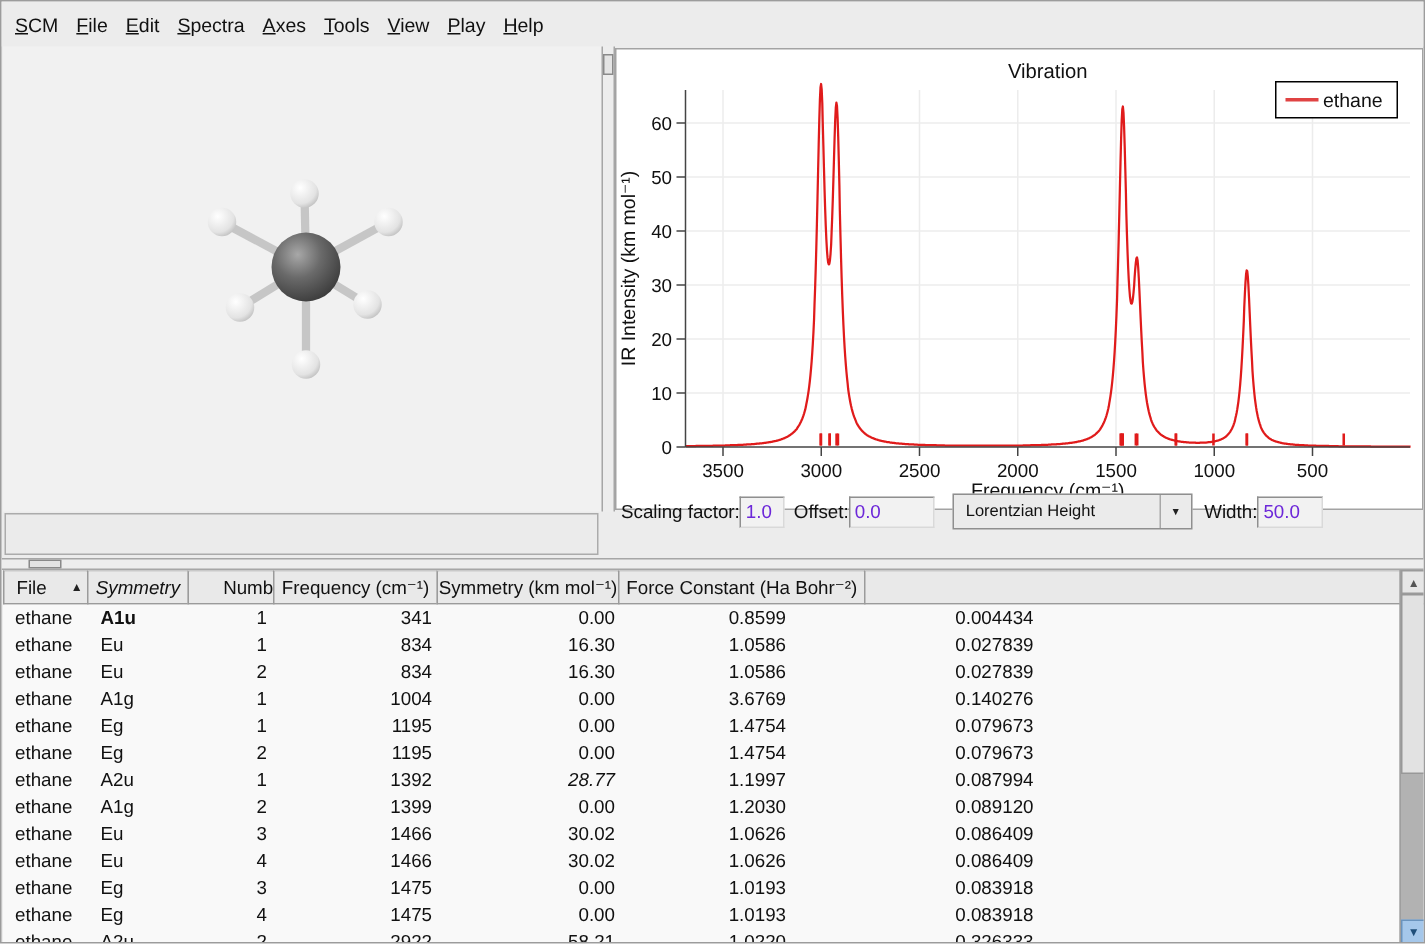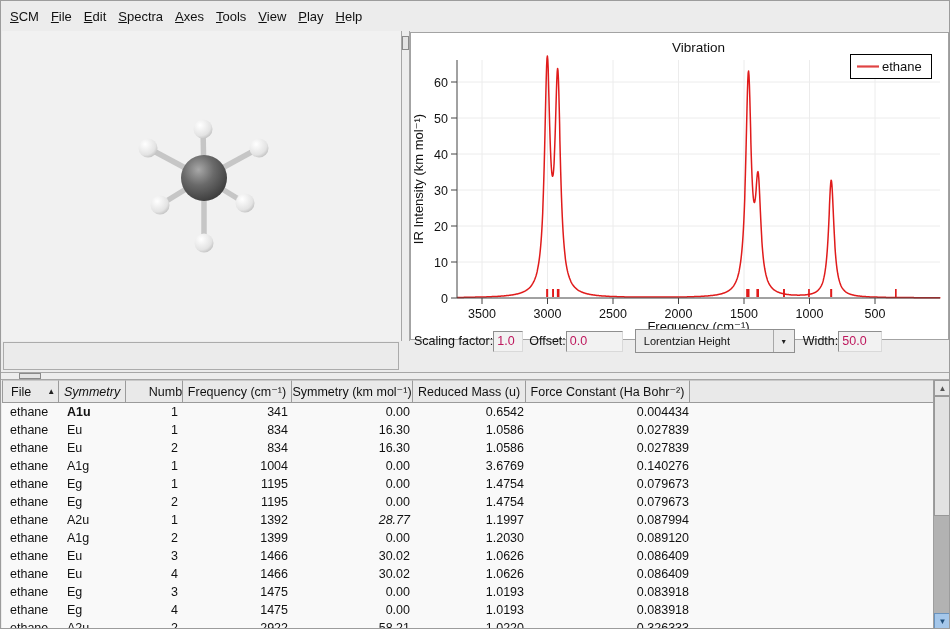--- a/index.html
+++ b/index.html
@@ -26,21 +26,21 @@
     border:1px solid #a3a3a3;}
   .chart-panel svg{display:block;}
   
   .statusbar{position:absolute;left:2px;top:341px;width:396px;height:28px;background:#ebebeb;
     border:1px solid #ababab;font-size:12.5px;line-height:26px;padding-left:7px;white-space:pre;overflow:hidden;}
   
   .controls{position:absolute;left:409px;top:326px;width:539px;height:28px;display:flex;
     align-items:center;font-size:12.5px;padding-left:4px;}
   .ctl-label{white-space:pre;}
   .ctl-input{height:21px;border:1px solid;border-color:#8f8f8f #d9d9d9 #d9d9d9 #8f8f8f;
-    background:#f2f2f2;font:12.5px "Liberation Sans","DejaVu Sans",sans-serif;padding:0 3px;color:#be185d;}
+    background:#f2f2f2;font:12.5px "Liberation Sans","DejaVu Sans",sans-serif;padding:0 3px;color:#6d28d9;}
   .combo{height:24px;width:160px;margin-left:12px;border:1px solid #8f8f8f;background:#ebebeb;
     display:flex;align-items:center;cursor:default;}
   .combo-text{flex:1;padding-left:8px;font-size:11px;}
   .combo-arrow{width:21px;height:100%;border-left:1px solid #a8a8a8;display:flex;
     align-items:center;justify-content:center;font-size:7px;color:#222;}
   
   .hsash{position:absolute;left:0;top:371px;width:950px;height:8px;background:#ededed;
     border-top:1px solid #a6a6a6;border-bottom:1px solid #a6a6a6;}
   .hsash-handle{position:absolute;left:18px;top:0px;width:22px;height:6px;background:#e4e4e4;
     border:1px solid #8a8a8a;}
@@ -216,32 +216,31 @@
     <div class="hsash-handle"></div>
   </div>
 
   <div class="table-area">
     <div class="thead" id="thead">
         <div class="th first" style="width: 57px;">File<span class="sort-icon">▲</span></div>
         <div class="th" style="width: 68px; font-style: italic;">Symmetry</div>
         <div class="th" style="width: 58px; padding-left: 34px;">Number</div>
         <div class="th" style="width: 110px;">Frequency (cm⁻¹)</div>
         <div class="th" style="width: 122px;">Symmetry (km mol⁻¹)</div>
-        <div class="th" style="width: 114px;">Reduced Mass (u)</div>
         <div class="th" style="width: 165px;">Force Constant (Ha Bohr⁻²)</div>
         <div class="th filler"></div>
       </div>
     <div class="tbody" id="tbody">
         <div class="trow">
           <div class="td left" style="width: 57px;">ethane</div>
           <div class="td left" style="width: 68px; font-weight: bold;">A1u</div>
           <div class="td right" style="width: 58px;">1</div>
           <div class="td right" style="width: 110px;">341</div>
           <div class="td right" style="width: 122px;">0.00</div>
-          <div class="td right" style="width: 114px;">0.6542</div>
+          <div class="td right" style="width: 114px;">0.8599</div>
           <div class="td right" style="width: 165px;">0.004434</div>
         </div>
         <div class="trow">
           <div class="td left" style="width: 57px;">ethane</div>
           <div class="td left" style="width: 68px;">Eu</div>
           <div class="td right" style="width: 58px;">1</div>
           <div class="td right" style="width: 110px;">834</div>
           <div class="td right" style="width: 122px;">16.30</div>
           <div class="td right" style="width: 114px;">1.0586</div>
           <div class="td right" style="width: 165px;">0.027839</div>

